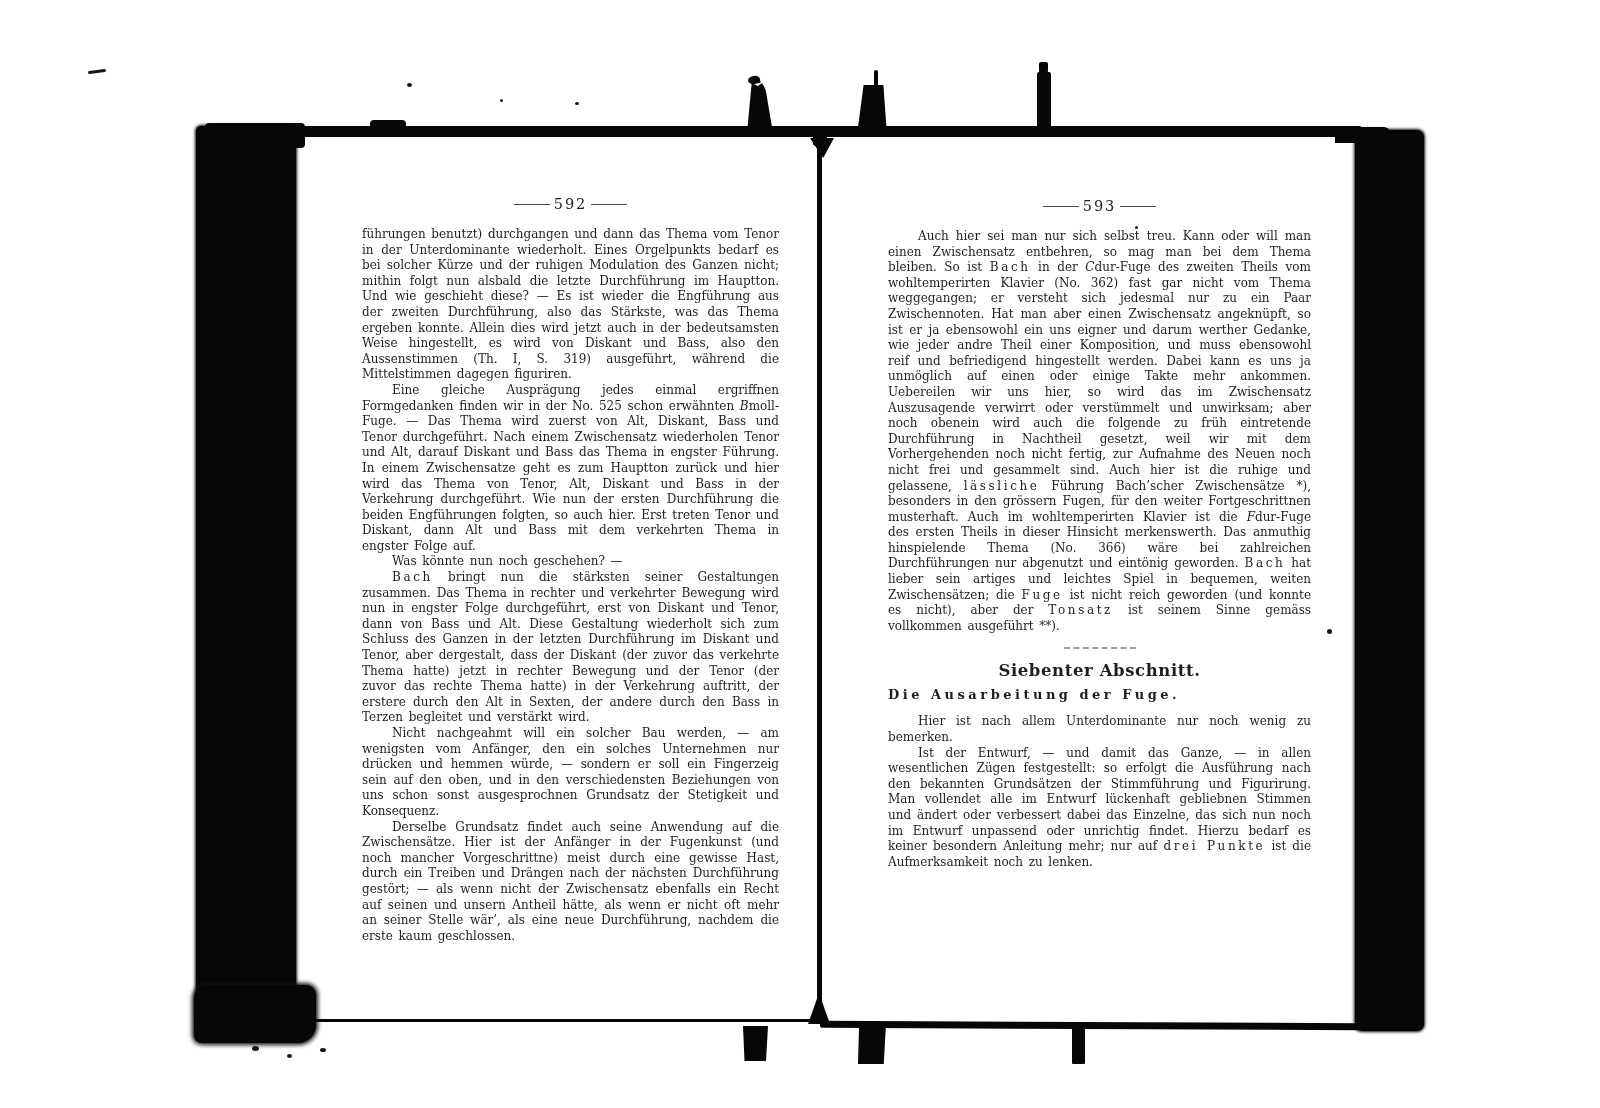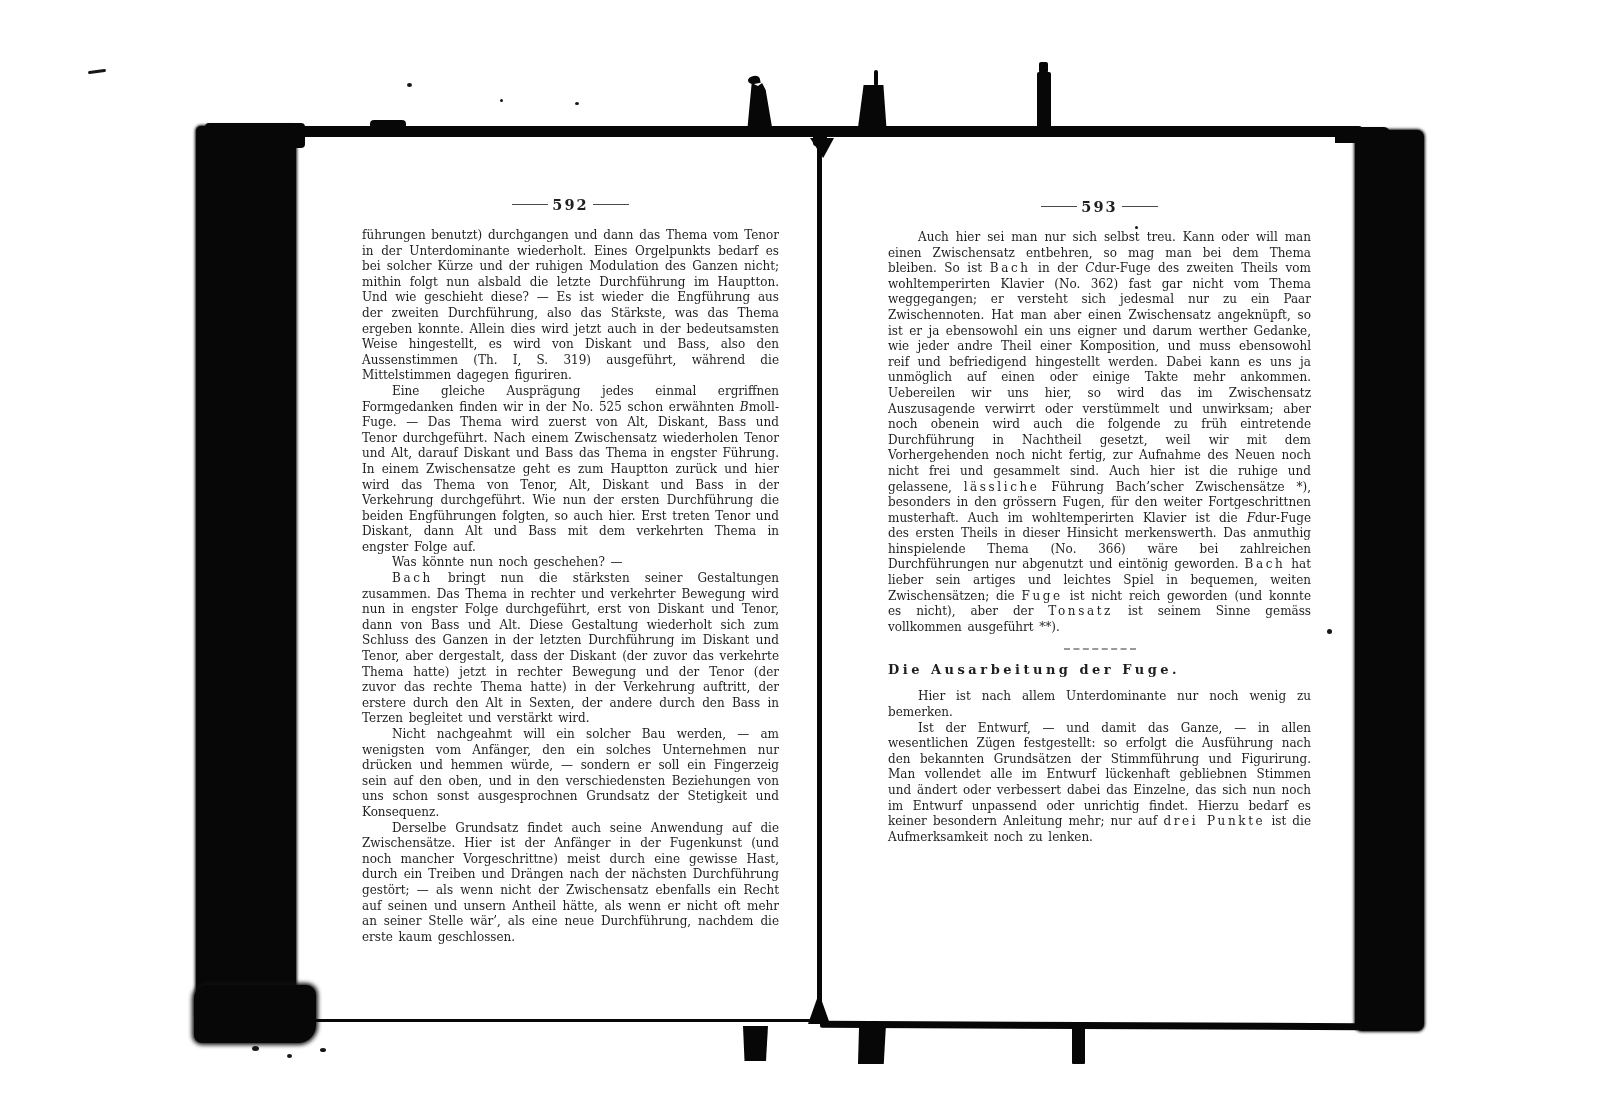--- a/index.html
+++ b/index.html
@@ -40,21 +40,21 @@
   .sp4{left:575px;top:102px;width:4px;height:3px;}
   .sp5{left:1135px;top:226px;width:3px;height:3px;}
   .sp6{left:1327px;top:629px;width:5px;height:5px;}
   .sp7{left:252px;top:1046px;width:7px;height:5px;}
   .sp8{left:287px;top:1054px;width:5px;height:4px;}
   .sp9{left:320px;top:1048px;width:6px;height:4px;}
   
   .page{position:absolute;}
   #left-page{left:362px;top:196px;width:417px;}
   #right-page{left:888px;top:198px;width:423px;}
-  .pageheader{display:flex;align-items:center;justify-content:center;gap:4px;margin-bottom:15px;font-weight:bold;}
+  .pageheader{display:flex;align-items:center;justify-content:center;gap:4px;margin-bottom:15px;}
   .pagenum{font-size:14.5px;letter-spacing:2px;color:#202020;}
   .hdash{width:36px;height:1px;background:#4a4a4a;display:inline-block;}
   .body-text p{margin:0;text-align:justify;font-size:12px;line-height:15.6px;word-spacing:1.8px;hyphens:none;}
   .body-text p.indent{text-indent:30px;}
   .sp-run{letter-spacing:2.6px;}
   .it-run{font-style:italic;}
   .b-run{font-weight:bold;}
   .section-sep{width:72px;height:0;border-top:2px dashed #9a9a9a;margin:13px auto 12px auto;}
   .section-heading{font-size:16.5px;font-weight:bold;text-align:center;letter-spacing:0.6px;margin:0 0 7px 0;}
   .section-subheading{font-size:13px;font-weight:bold;text-align:left;letter-spacing:3.5px;margin:0 0 12px 0;}
@@ -119,20 +119,21 @@
   <div class="page" id="right-page">
     <div class="pageheader">
       <span class="hdash"></span>
       <span class="pagenum">593</span>
       <span class="hdash"></span>
     </div>
     <div class="body-text">
         <p class="indent">Auch hier sei man nur sich selbst treu. Kann oder will man einen Zwischensatz entbehren, so mag man bei dem Thema bleiben. So ist <span class="sp-run">Bach</span> in der <span class="it-run">C</span>dur-Fuge des zweiten Theils vom wohltemperirten Klavier (No. 362) fast gar nicht vom Thema weggegangen; er versteht sich jedesmal nur zu ein Paar Zwischennoten. Hat man aber einen Zwischensatz angeknüpft, so ist er ja ebensowohl ein uns eigner und darum werther Gedanke, wie jeder andre Theil einer Komposition, und muss ebensowohl reif und befriedigend hingestellt werden. Dabei kann es uns ja unmöglich auf einen oder einige Takte mehr ankommen. Uebereilen wir uns hier, so wird das im Zwischensatz Auszusagende verwirrt oder verstümmelt und unwirksam; aber noch obenein wird auch die folgende zu früh eintretende Durchführung in Nachtheil gesetzt, weil wir mit dem Vorhergehenden noch nicht fertig, zur Aufnahme des Neuen noch nicht frei und gesammelt sind. Auch hier ist die ruhige und gelassene, <span class="sp-run">lässliche</span> Führung Bach’scher Zwischensätze *), besonders in den grössern Fugen, für den weiter Fortgeschrittnen musterhaft. Auch im wohltemperirten Klavier ist die <span class="it-run">F</span>dur-Fuge des ersten Theils in dieser Hinsicht merkenswerth. Das anmuthig hinspielende Thema (No. 366) wäre bei zahlreichen Durchführungen nur abgenutzt und eintönig geworden. <span class="sp-run">Bach</span> hat lieber sein artiges und leichtes Spiel in bequemen, weiten Zwischensätzen; die <span class="sp-run">Fuge</span> ist nicht reich geworden (und konnte es nicht), aber der <span class="sp-run">Tonsatz</span> ist seinem Sinne gemäss vollkommen ausgeführt **).</p>
       </div>
     <div class="section-sep"></div>
+    <div class="section-heading">Siebenter Abschnitt.</div>
     <div class="section-subheading">Die Ausarbeitung der Fuge.</div>
     <div class="body-text">
         <p class="indent">Hier ist nach allem Unterdominante nur noch wenig zu bemerken.</p>
         <p class="indent">Ist der Entwurf, — und damit das Ganze, — in allen wesentlichen Zügen festgestellt: so erfolgt die Ausführung nach den bekannten Grundsätzen der Stimmführung und Figurirung. Man vollendet alle im Entwurf lückenhaft gebliebnen Stimmen und ändert oder verbessert dabei das Einzelne, das sich nun noch im Entwurf unpassend oder unrichtig findet. Hierzu bedarf es keiner besondern Anleitung mehr; nur auf <span class="sp-run">drei Punkte</span> ist die Aufmerksamkeit noch zu lenken.</p>
       </div>
   </div>
 
 </div>
 
 </body></html>

